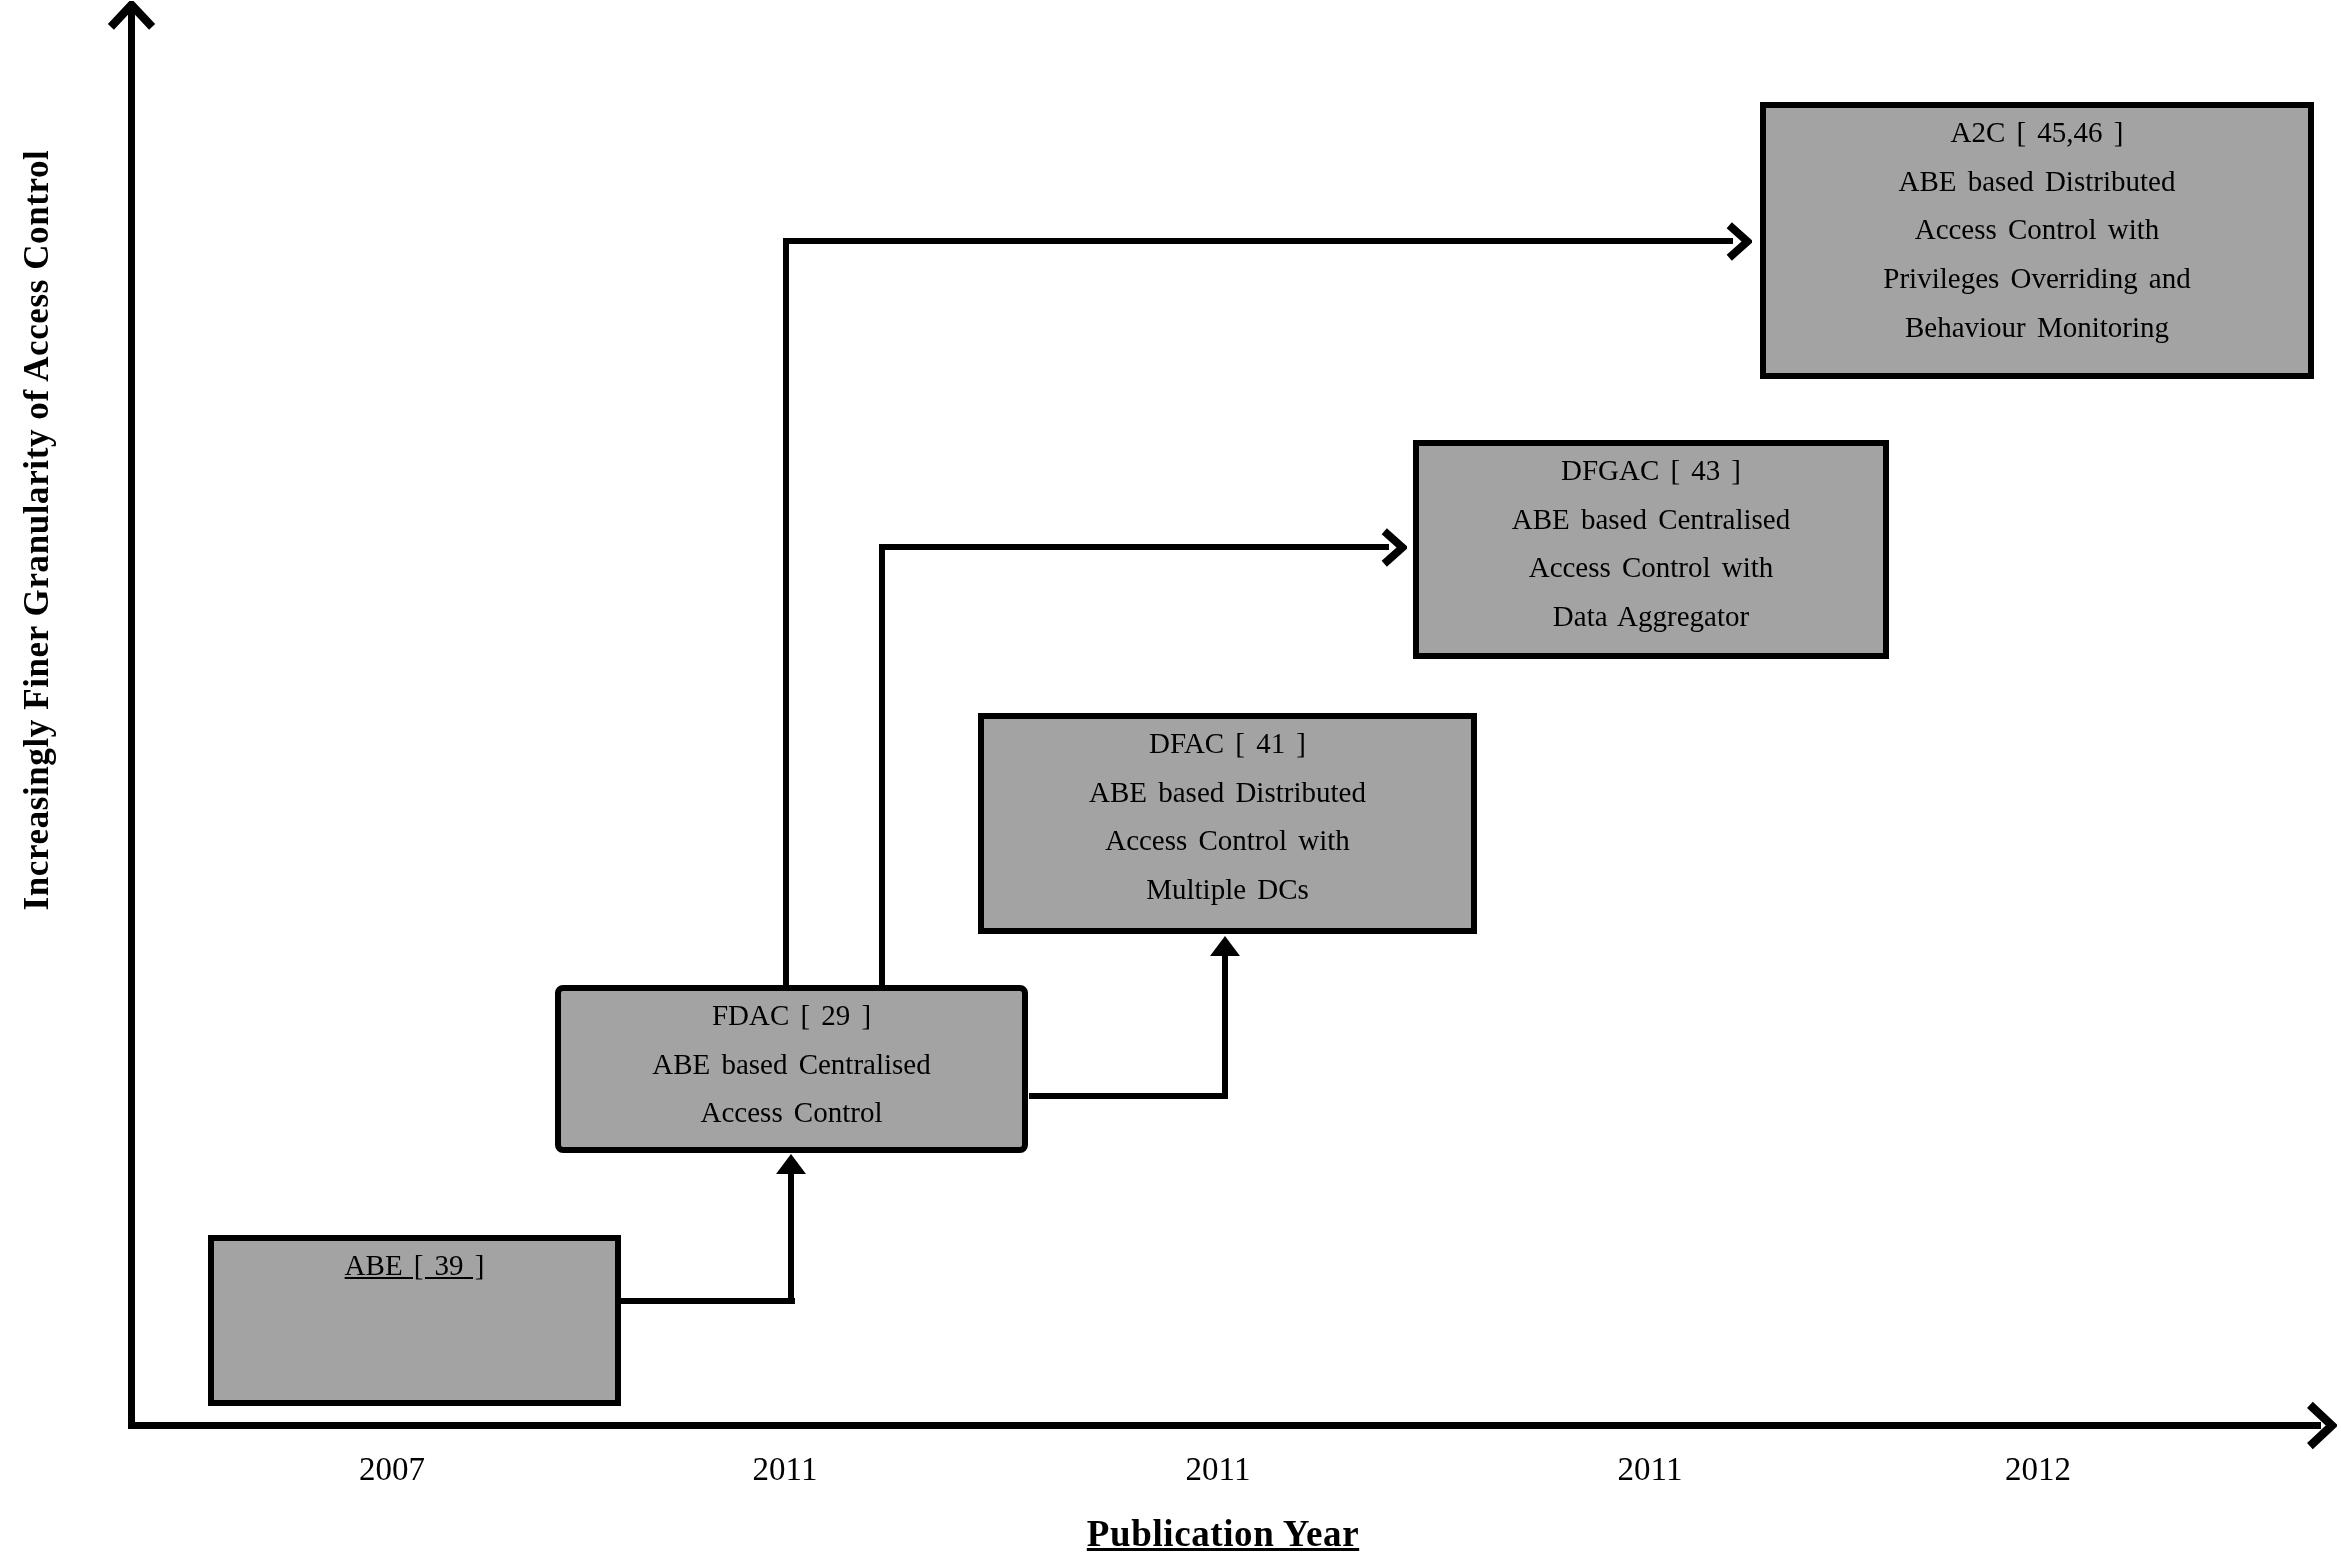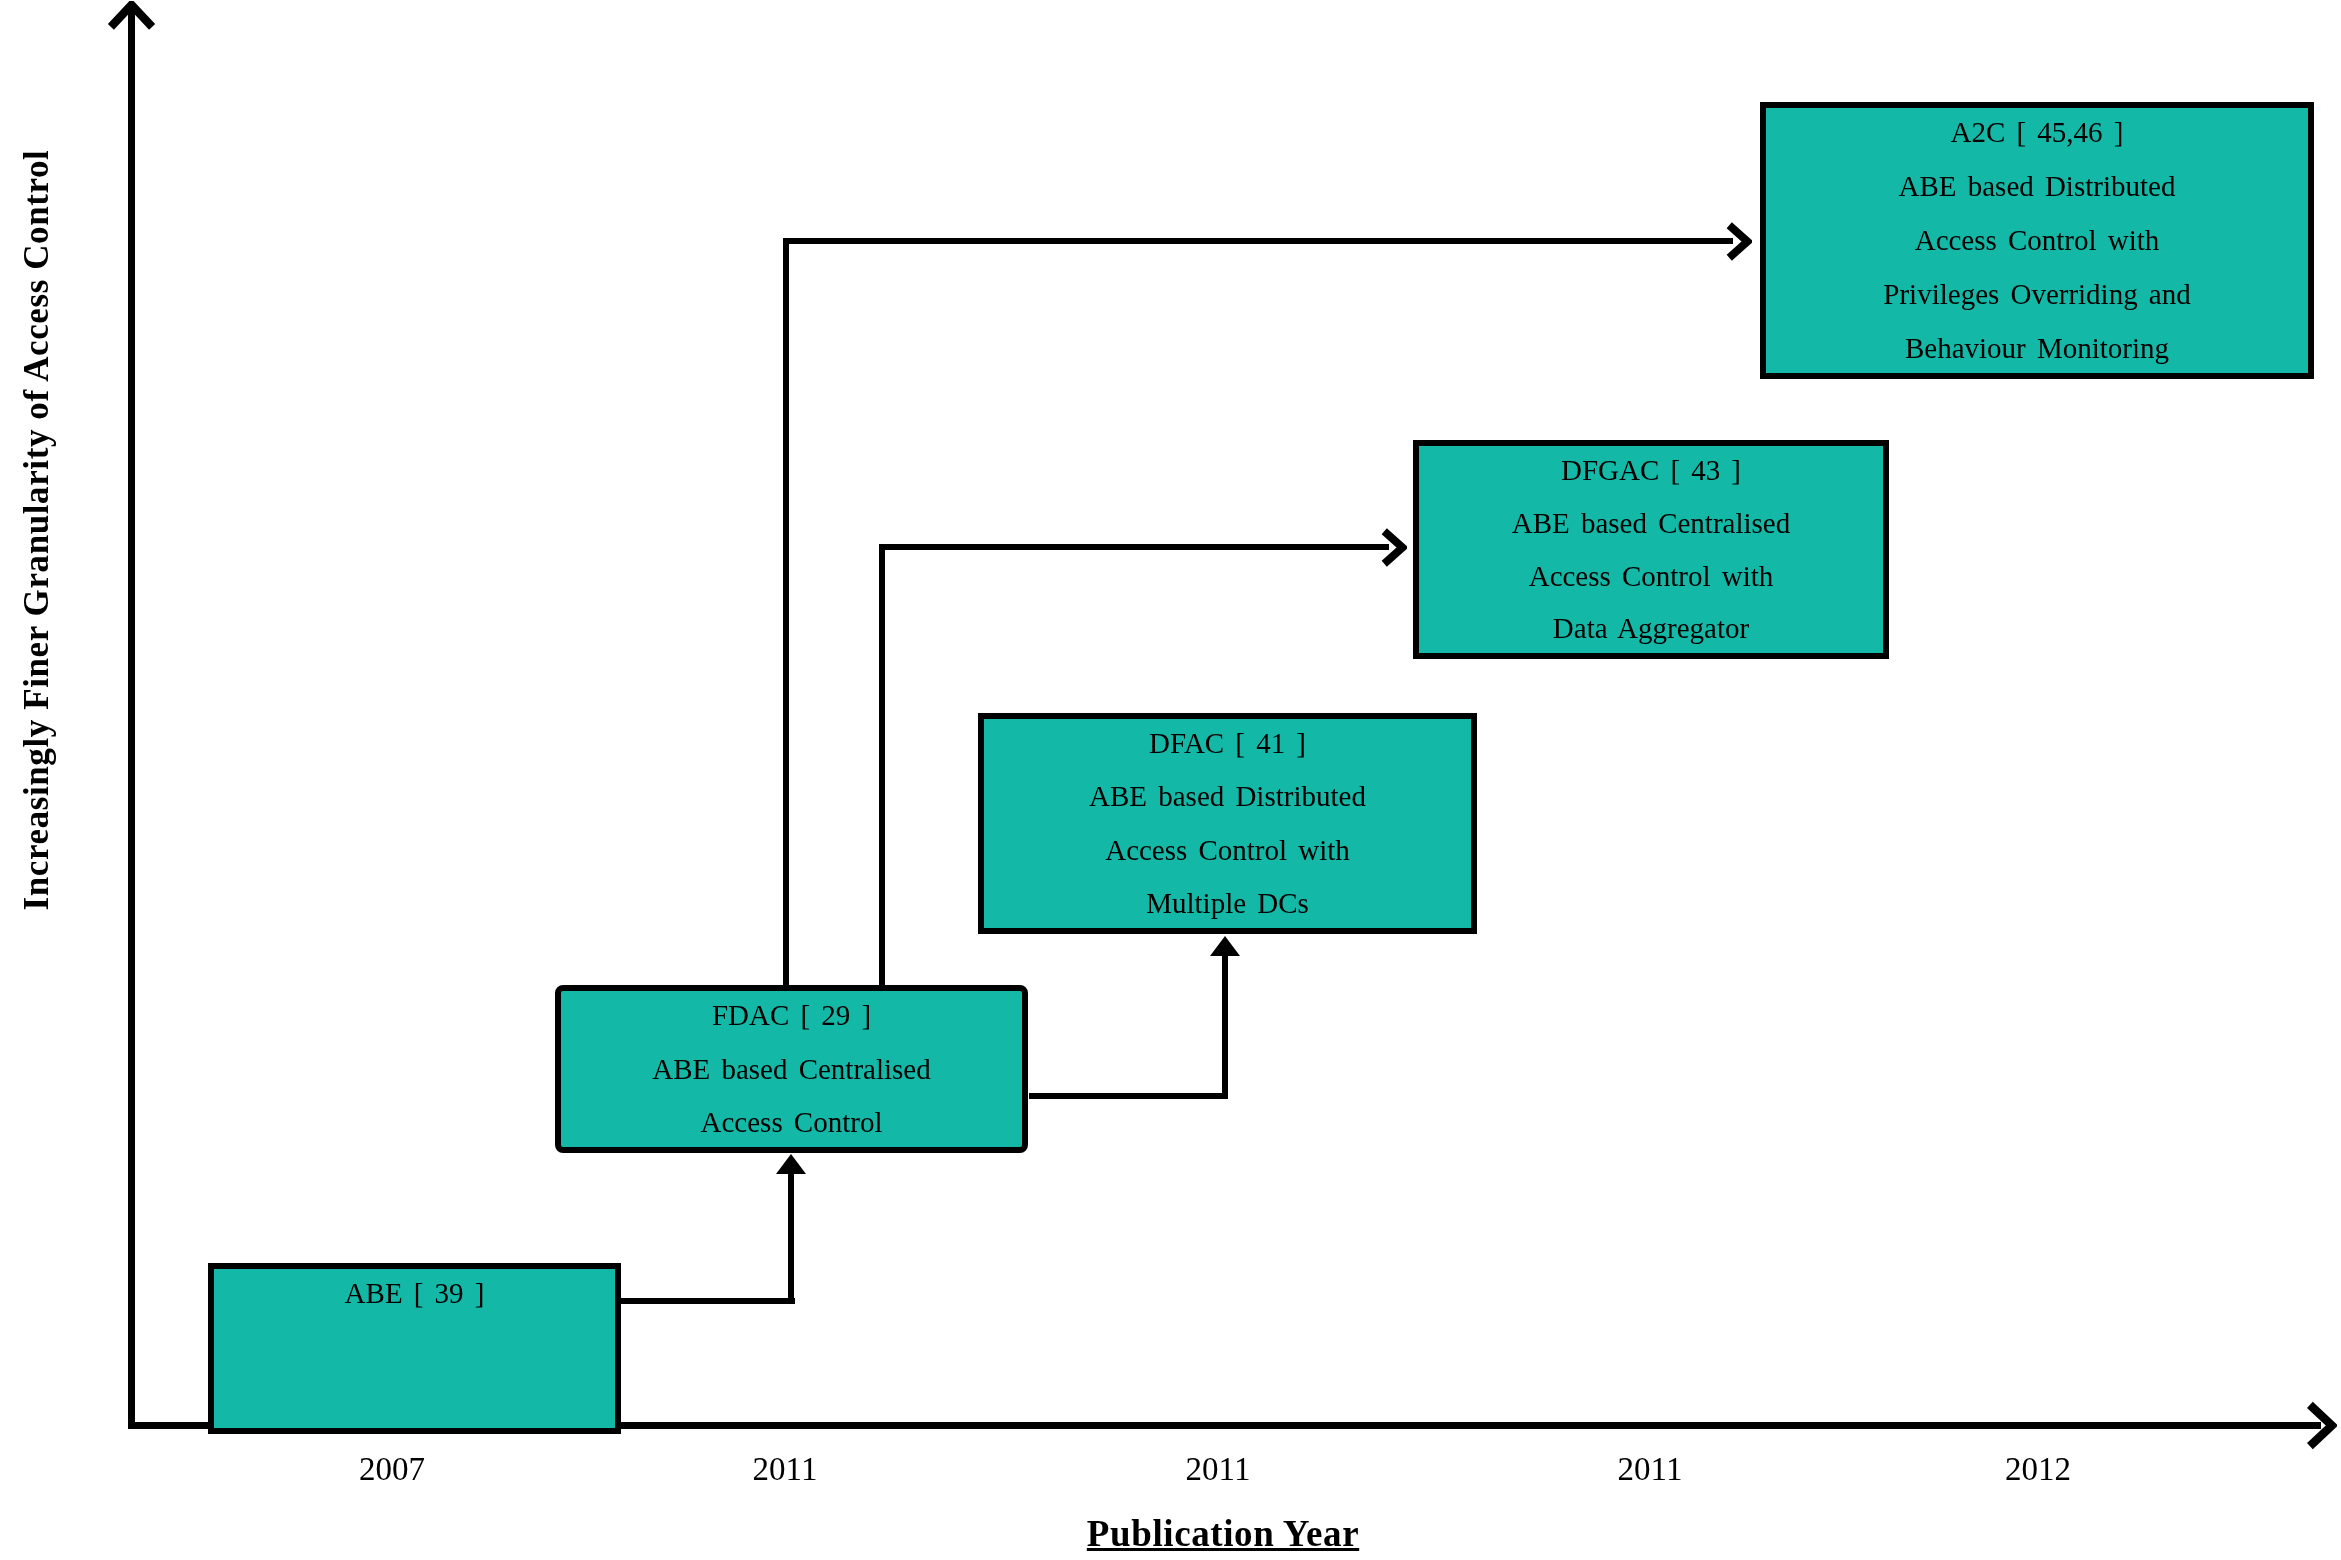--- a/index.html
+++ b/index.html
@@ -15,22 +15,22 @@
   }
   .xlabel{
     position:absolute;left:1223px;top:1512px;transform:translateX(-50%);
     font-weight:bold;font-size:37px;letter-spacing:0.6px;white-space:nowrap;text-decoration:underline;
   }
   .tick{
     position:absolute;top:1451px;transform:translateX(-50%);
     font-size:33px;white-space:nowrap;
   }
   .node{
-    position:absolute;border:6.4px solid #000;background:#14b8a6;
-    display:flex;flex-direction:column;align-items:center;justify-content:space-between;
+    position:absolute;border:6.4px solid #000;background:#a3a3a3;
+    display:flex;flex-direction:column;align-items:center;justify-content:flex-start;
     text-align:center;font-size:29px;line-height:1.68;word-spacing:3.9px;
   }
   .node-title{white-space:nowrap;}
   .node-line{white-space:nowrap;}
   .conn{position:absolute;background:#000;}
   .arrow-up{
     position:absolute;width:0;height:0;
     border-left:15px solid transparent;border-right:15px solid transparent;
     border-bottom:20.6px solid #000;
   }
@@ -71,21 +71,21 @@
   <div class="conn" style="left:879px;top:544px;width:6.4px;height:443px;"></div>
   <div class="conn" style="left:879px;top:544px;width:510px;height:6.4px;"></div>
   <svg class="chev" style="left:1381px;top:528px;" width="26" height="39" viewBox="0 0 40 60">
     <polyline points="5,5 33,30 5,55" fill="none" stroke="#000" stroke-width="12"></polyline>
   </svg>
 
   <div class="conn" style="left:1029px;top:1093px;width:199px;height:6.4px;"></div>
   <div class="conn" style="left:1222px;top:952px;width:6.4px;height:147px;"></div>
   <div class="arrow-up" style="left:1210px;top:936px;"></div>
 
-  <div class="node" style="left:208px;top:1263px;width:401px;height:159px;">
+  <div class="node" style="left:208px;top:1235px;width:401px;height:159px;text-decoration:underline;">
     <div class="node-title">ABE [ 39 ]</div>
   </div>
 
   <div class="node" style="left:555px;top:985px;width:461px;height:156px;border-radius:8px;">
     <div class="node-title">FDAC [ 29 ]</div>
     <div class="node-line">ABE based Centralised</div>
     <div class="node-line">Access Control</div>
   </div>
 
   <div class="node" style="left:978px;top:713px;width:487px;height:209px;">

